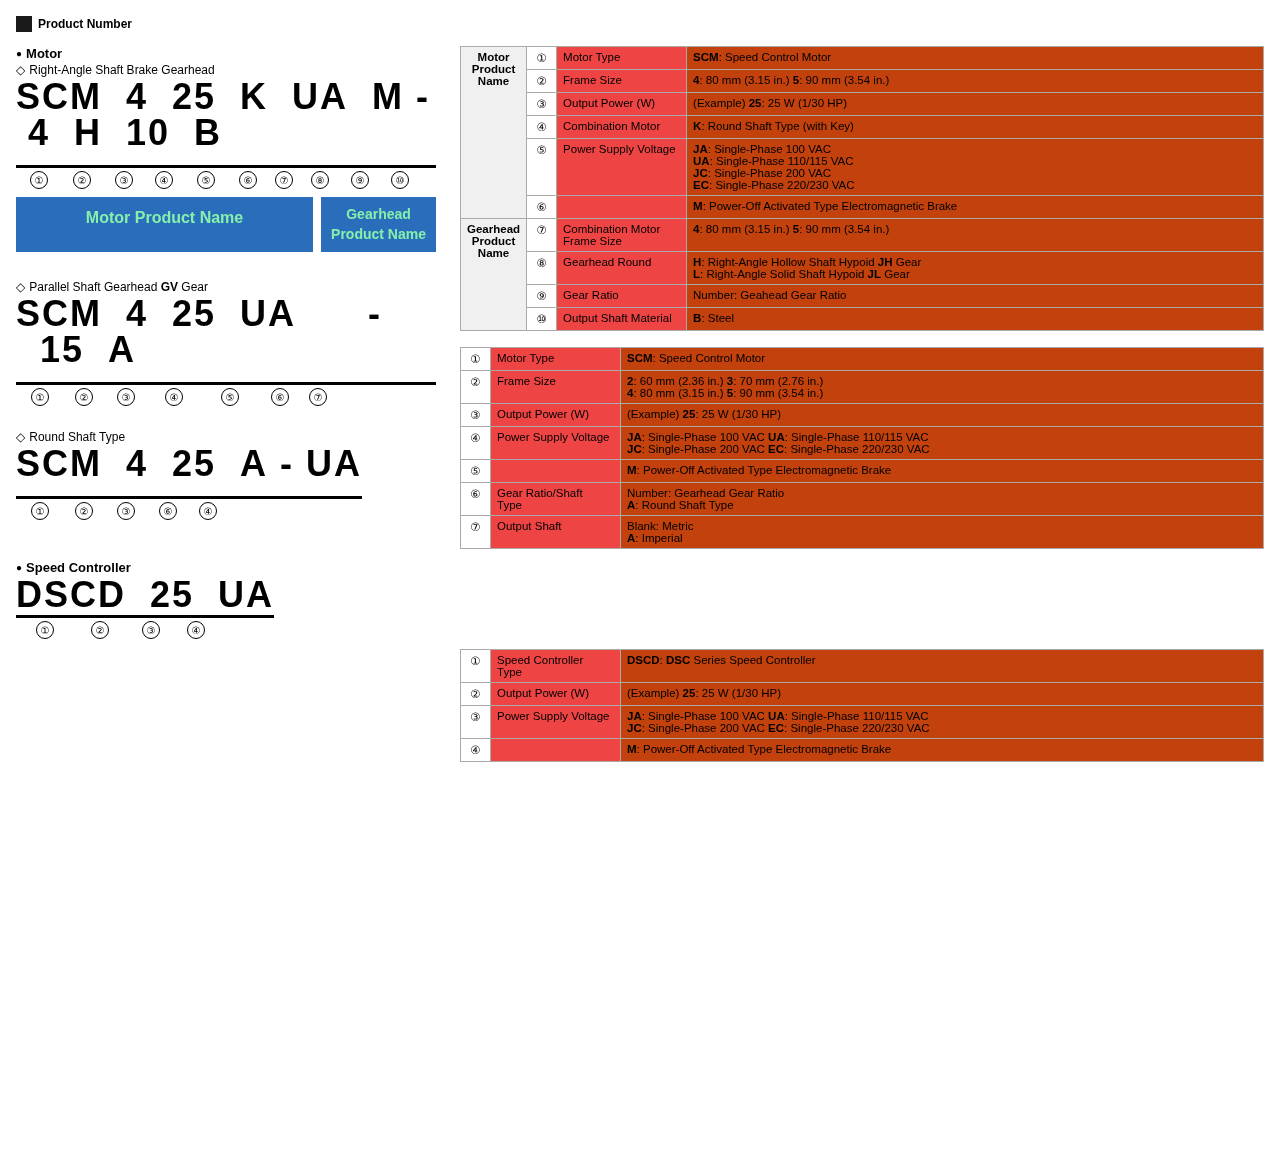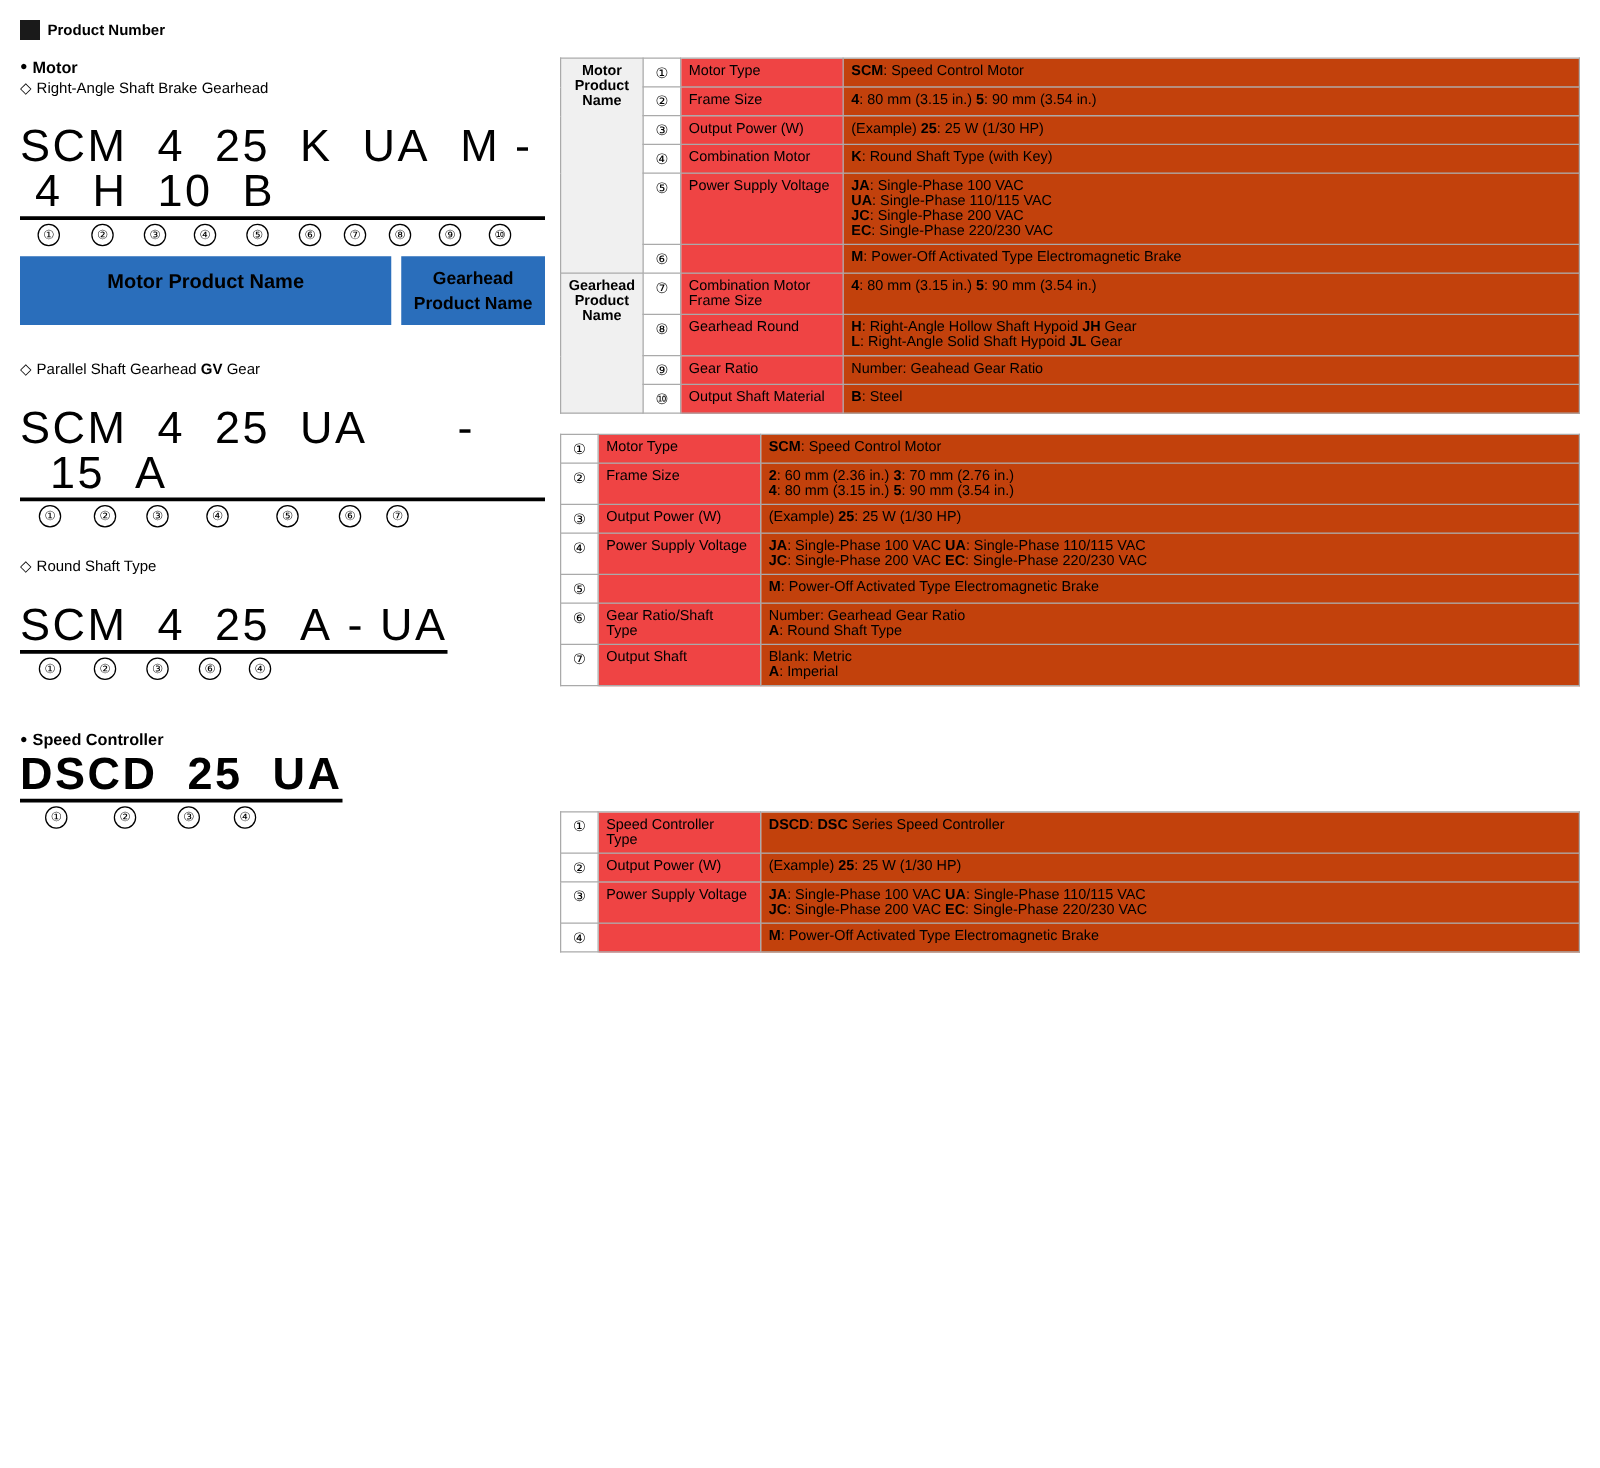--- a/index.html
+++ b/index.html
@@ -51,49 +51,48 @@
       align-items: center;
       gap: 4px;
     }
     .diamond-label::before {
       content: '◇';
       font-size: 12px;
     }
 
     .product-code {
       font-size: 36px;
-      font-weight: normal;
+      font-weight: bold;
       letter-spacing: 2px;
       line-height: 1;
       margin-bottom: 0;
       border-bottom: 3px solid #000;
-      padding-bottom: 2px;
+      padding-bottom: 14px;
       display: inline-block;
-      margin-top: 20px;
     }
 
     .name-boxes {
       display: flex;
       gap: 8px;
       margin-top: 8px;
     }
     .name-box {
       background: #2a6ebb;
-      color: #000000;
+      color: #86efac;
       font-weight: bold;
       font-size: 14px;
       padding: 8px 18px;
       text-align: center;
       min-width: 120px;
     }
 
     
     .main-layout {
       display: flex;
-      gap: 12px;
+      gap: 24px;
       width: 100%;
     }
 
     .left-col {
       width: 420px;
       flex-shrink: 0;
     }
 
     .right-col {
       flex: 1;

